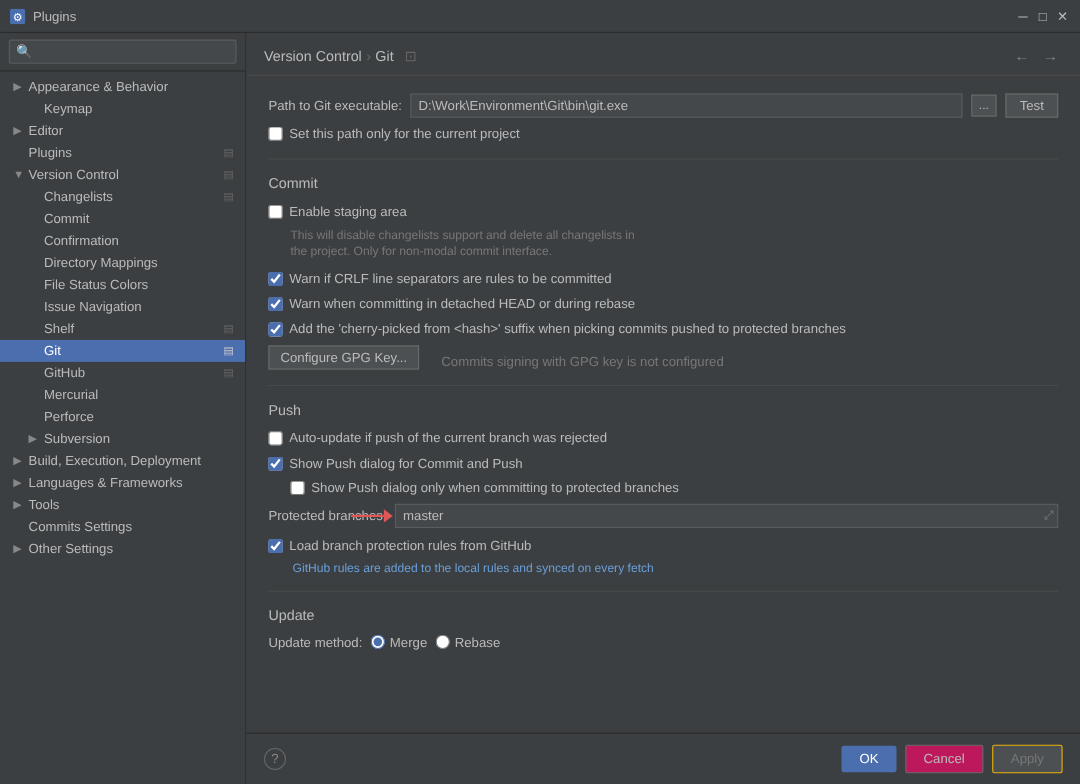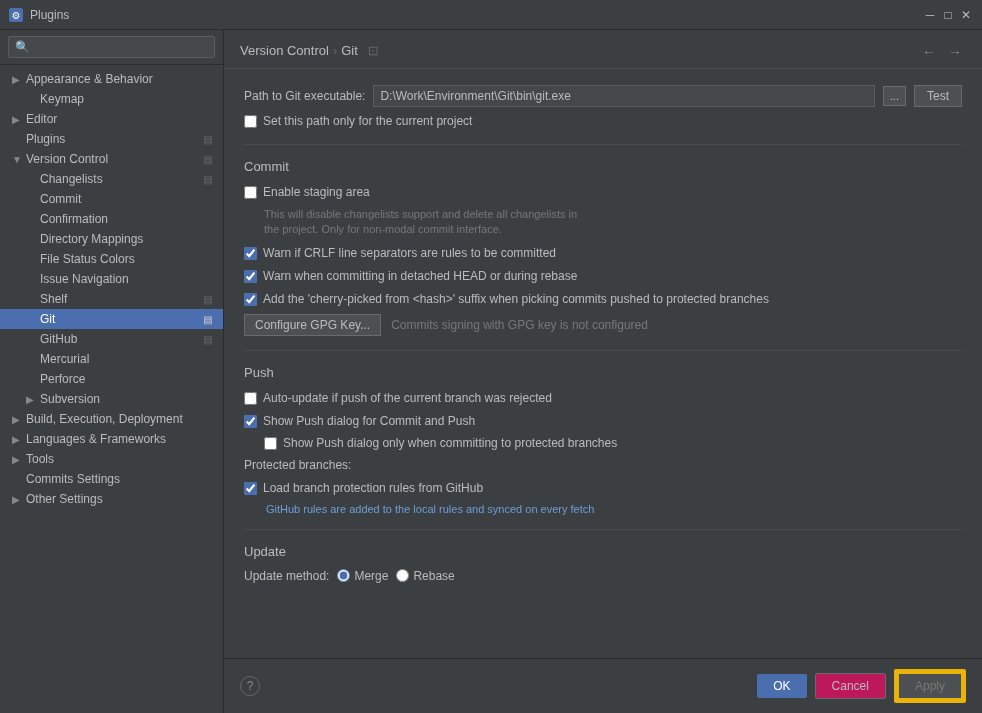--- a/index.html
+++ b/index.html
@@ -248,22 +248,22 @@
     }
 
     .section-divider {
       border: none;
       border-top: 1px solid #4a4a4a;
       margin: 14px 0;
     }
 
     .gpg-row {
       display: flex;
-      align-items: center;
-      gap: 10px;
+      align-items: flex-end;
+      gap: 20px;
       margin-bottom: 8px;
     }
     .gpg-btn {
       background: #4c5052;
       border: 1px solid #6a6a6a;
       color: #bbbbbb;
       padding: 3px 10px;
       font-size: 12px;
       cursor: pointer;
     }
@@ -350,21 +350,21 @@
       background: #4b6eaf;
       color: #ffffff;
     }
     .footer-btn.cancel {
       background: #be185d;
       border: 1px solid #6a6a6a;
       color: #bbbbbb;
     }
     .footer-btn.apply {
       background: #4c5052;
-      border: 5px solid #eab308;
+      border: 1px solid #eab308;
       color: #777;
     }
 
     .path-row {
       display: flex;
       align-items: center;
       gap: 8px;
       margin-bottom: 6px;
     }
   </style>
@@ -589,20 +589,29 @@
         <label class="checkbox-label" for="showPushDialog">Show Push dialog for Commit and Push</label>
       </div>
 
       <div class="checkbox-row" style="padding-left:20px;">
         <input type="checkbox" id="showPushOnly" style="">
         <label class="checkbox-label" for="showPushOnly">Show Push dialog only when committing to protected branches</label>
       </div>
 
       <div class="protected-row">
         <label class="protected-label">Protected branches:</label>
+        <div class="protected-input-wrap" style="position:relative;">
+          <input type="text" class="protected-input" value="master" style="">
+          <span class="protected-expand">⤢</span>
+
+          <div style="position:absolute; left:-40px; top:50%; transform:translateY(-50%); display:flex; align-items:center;">
+            <div style="width:30px; height:2px; background:#e05555;"></div>
+            <div style="width:0; height:0; border-top:6px solid transparent; border-bottom:6px solid transparent; border-left:8px solid #e05555;"></div>
+          </div>
+        </div>
       </div>
 
       <div class="checkbox-row">
         <input type="checkbox" id="loadProtection" checked="" style="">
         <label class="checkbox-label" for="loadProtection">Load branch protection rules from GitHub</label>
       </div>
 
       <div class="github-rules-note">GitHub rules are added to the local rules and synced on every fetch</div>
 
       <hr class="section-divider">

